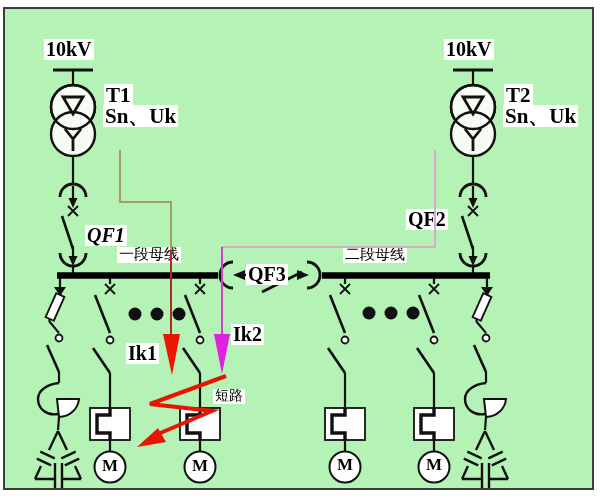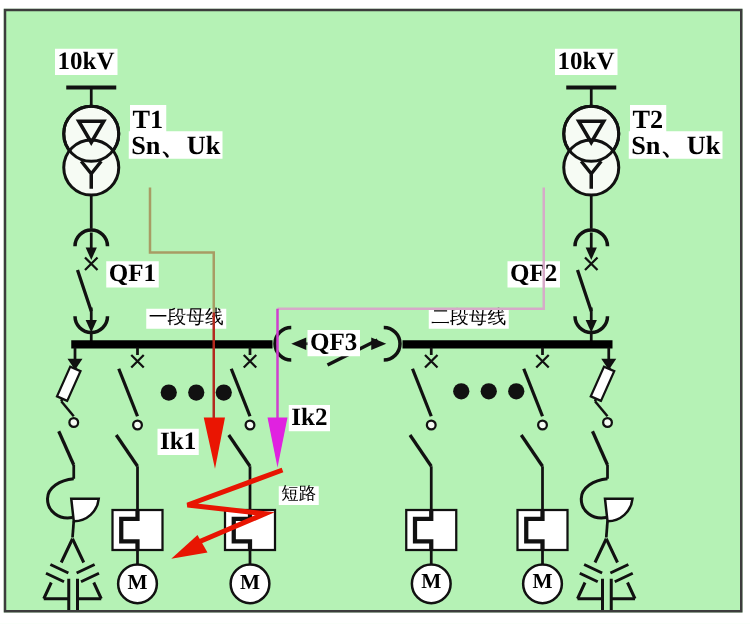--- a/index.html
+++ b/index.html
@@ -131,26 +131,26 @@
     <polyline points="226,376 150,404 212,411 158,434" stroke="#e81502" stroke-width="4" fill="none"></polyline>
     <polygon points="137,447 158,428 166,442" fill="#e81502"></polygon>
   </svg>
 
   <div class="lbl fs20" style="left:44px;top:39px;">10kV</div>
   <div class="lbl fs20" style="left:444px;top:39px;">10kV</div>
   <div class="lbl fs18" style="left:104px;top:84px;">T1</div>
   <div class="lbl fs18" style="left:103px;top:105px;">Sn、Uk</div>
   <div class="lbl fs18" style="left:504px;top:84px;text-align:right;">T2</div>
   <div class="lbl fs18" style="left:503px;top:105px;">Sn、Uk</div>
-  <div class="lbl fs20" style="left:85px;top:209px;">QF1</div>
+  <div class="lbl fs20" style="left:85px;top:225px;font-style:italic;">QF1</div>
   <div class="lbl fs20" style="left:406px;top:209px;">QF2</div>
   <div class="lbl fs20" style="left:246px;top:228px;margin-top:36px;">QF3</div>
   <div class="lbl fs15" style="left:117px;top:247px;">一段母线</div>
   <div class="lbl fs15" style="left:343px;top:247px;text-align:right;">二段母线</div>
   <div class="lbl fs20" style="left:126px;top:343px;">Ik1</div>
   <div class="lbl fs20" style="left:231px;top:324px;">Ik2</div>
-  <div class="lbl fs14" style="left:223px;top:389px;">短路</div>
+  <div class="lbl fs14" style="left:213px;top:389px;">短路</div>
 
   <div class="mlabel" style="left:110px;top:467px;">M</div>
   <div class="mlabel" style="left:200px;top:467px;">M</div>
   <div class="mlabel" style="left:345px;top:466px;">M</div>
   <div class="mlabel" style="left:434px;top:466px;">M</div>
 </div>
 
 </body></html>

